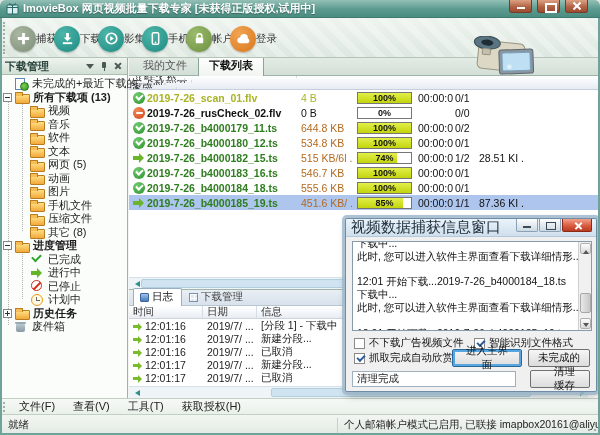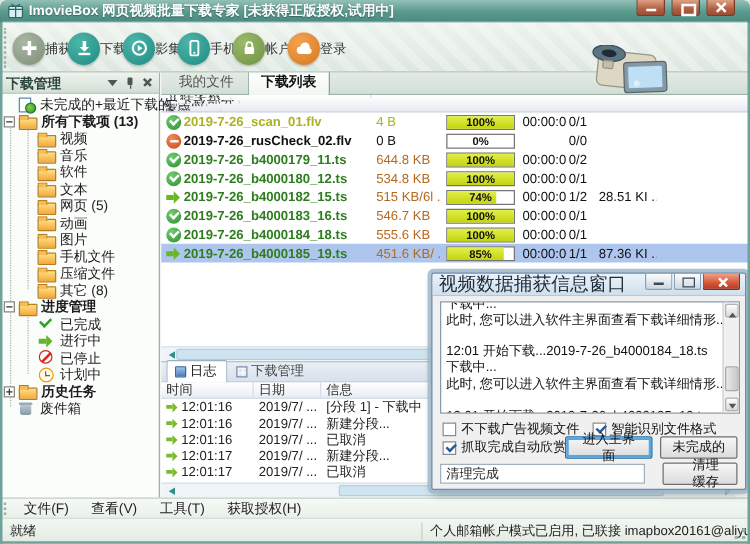--- a/index.html
+++ b/index.html
@@ -112,21 +112,21 @@
   .ltab { font-size:10.5px; color:#444; padding:1px 8px 1px 6px; display:flex; align-items:center; gap:3px; border:1px solid transparent; border-bottom:none; cursor:pointer; }
   .ltab.active { background:#fff; border-color:#9ab0c2; border-radius:2px 2px 0 0; color:#111; margin-bottom:-1px; padding-bottom:2px; }
   .lt-ico { width:9px; height:9px; flex:none; }
   .lt-ico.page { background:linear-gradient(#9ec4ea,#4a7ab8); border:1px solid #3a66a0; border-radius:1px; }
   .lt-ico.grid { background:linear-gradient(#c8d4e2,#8aa0bc); border:1px solid #7a90aa;
     background-image:linear-gradient(#fff 1px,transparent 1px),linear-gradient(90deg,#fff 1px,transparent 1px); background-size:4px 4px; }
   .loghead { height:13px; background:linear-gradient(#ffffff,#e9edf3); border-bottom:1px solid #ccd5de; display:flex; font-size:10.5px; color:#333; }
   .lth { border-right:1px solid #d5dde6; padding:0 4px; display:flex; align-items:center; cursor:pointer; }
   .lw-time{ width:74px; } .lw-date{ width:54px; } .lw-msg{ flex:1; }
   .lrow { height:13px; display:flex; align-items:center; font-size:10.5px; color:#222; cursor:pointer; }
-  .lrow .lc { padding:0 4px; white-space:nowrap; overflow:hidden; display:flex; align-items:center; }
+  .lrow .lc { padding:0 4px; white-space:nowrap; overflow:hidden; display:flex; align-items:flex-end; }
   .l-ico { width:10px; height:10px; position:relative; flex:none; margin-right:2px; }
   .l-ico::before { content:""; position:absolute; left:0; top:3.5px; width:4.5px; height:3px; background:#79bb2a; }
   .l-ico::after { content:""; position:absolute; left:4.5px; top:1px; border:4px solid transparent; border-left:4.5px solid #79bb2a; }
   .logscroll { position:absolute; left:0; bottom:0; width:459px; height:12px; background:#eef4f7; border-top:1px solid #d7e2e8; display:flex; align-items:center; }
   .logvscroll { position:absolute; right:0; top:16px; bottom:12px; width:12px; background:#eef4f7; border-left:1px solid #d7e2e8; }
   .logvscroll .sarrow { position:absolute; bottom:0; left:0; }
 
   
   .menubar { position:absolute; left:0; top:398px; width:600px; height:16px; background:linear-gradient(#f6f9f6,#e9f0e9); border-top:1px solid #c2d0c4; display:flex; align-items:center; padding-left:10px; z-index:20; }
   .mgrip { position:absolute; left:3px; top:3px; height:10px; border-left:2px dotted #9fb0a4; }

